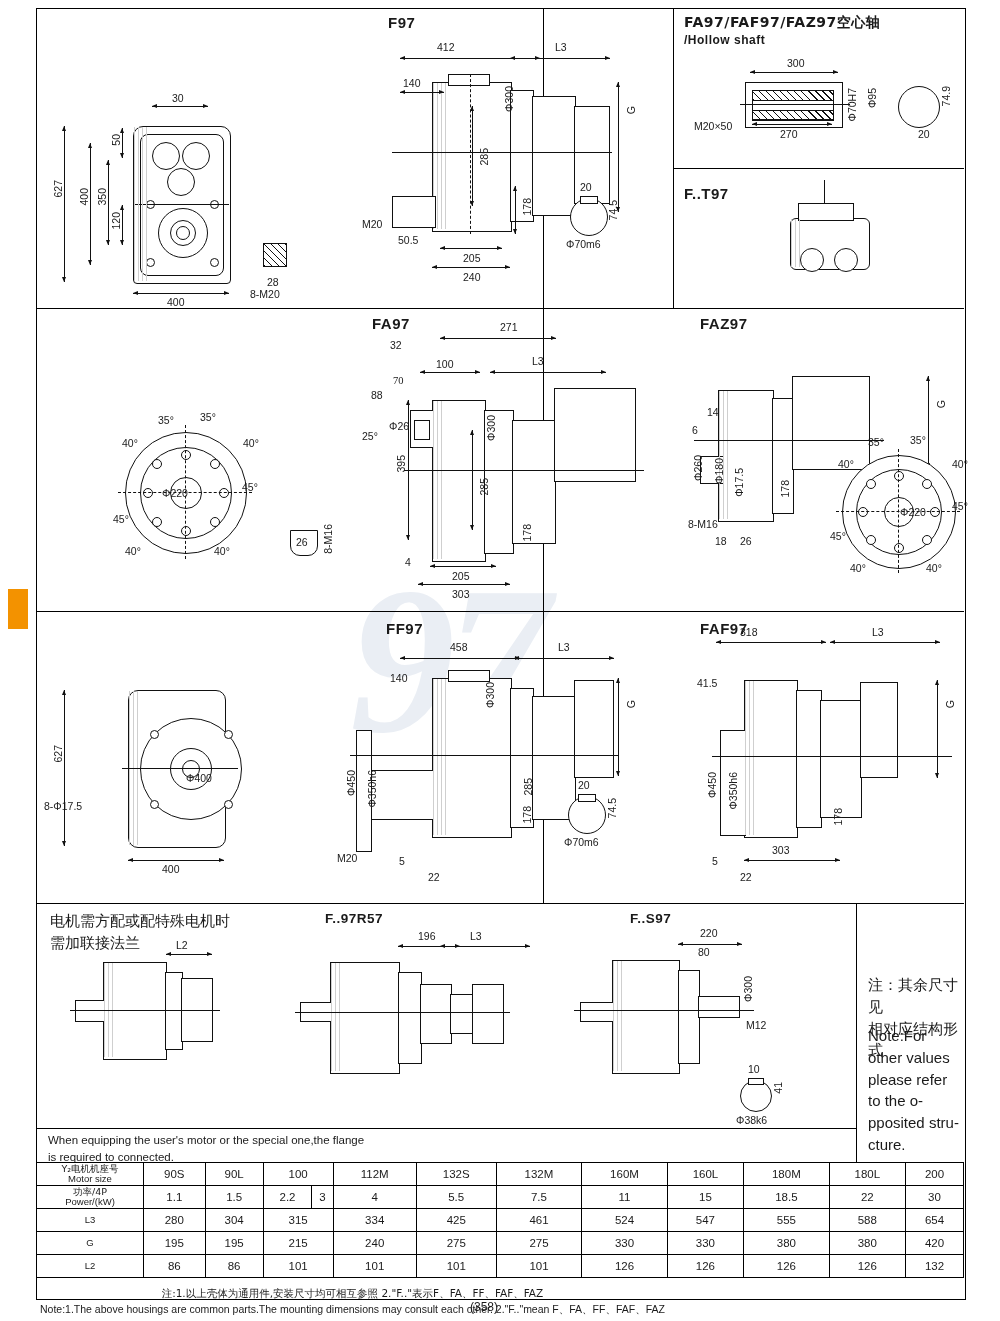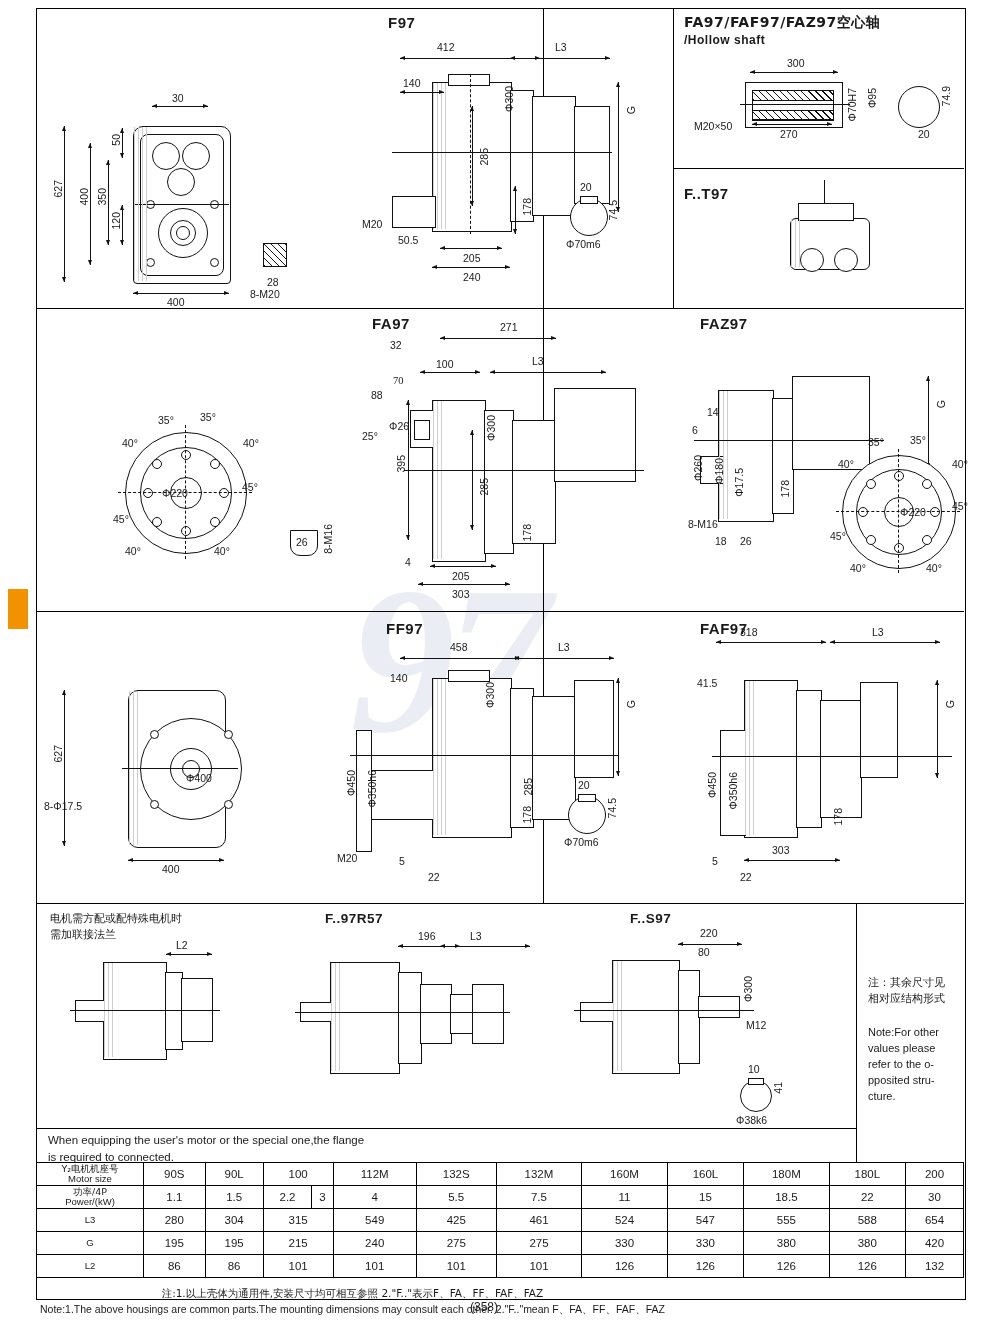--- a/index.html
+++ b/index.html
@@ -10,21 +10,21 @@
   }
   .page{position:absolute;left:0;top:0;width:1000px;height:1321px;}
   .frame{position:absolute;left:36px;top:8px;width:928px;height:1290px;border:1.4px solid #000;}
   .hline{position:absolute;background:#000;height:1px;}
   .vline{position:absolute;background:#000;width:1px;}
   .ttl{position:absolute;font-weight:bold;font-size:15px;letter-spacing:.5px;}
   .ttl.sm{font-size:13.5px;}
   .lbl{position:absolute;font-size:10.5px;}
   .lbl.v{writing-mode:vertical-rl;transform:rotate(180deg);}
   .cn{font-family:"DejaVu Sans", sans-serif;}
-  .note{position:absolute;font-size:11px;line-height:1.45;}
+  .note{position:absolute;font-size:15px;line-height:1.45;}
   .wm{position:absolute;left:350px;top:540px;font-size:210px;color:#eaeef4;
       font-family:"Liberation Serif", serif;font-style:italic;font-weight:bold;
       letter-spacing:-10px;user-select:none;}
   .orange{position:absolute;left:8px;top:589px;width:20px;height:40px;background:#f39200;}
   
   .ln{position:absolute;background:#111;}
   .hl{height:1px;}
   .vl{width:1px;}
   .box{position:absolute;border:1px solid #111;background:#fff;}
   .dash{position:absolute;border-top:1px dashed #111;height:0;}
@@ -453,21 +453,21 @@
       <td>15</td>
       <td>18.5</td>
       <td>22</td>
       <td>30</td>
     </tr>
     <tr>
       <td class="h">L3</td>
       <td>280</td>
       <td>304</td>
       <td colspan="2">315</td>
-      <td>549</td>
+      <td>334</td>
       <td>425</td>
       <td>461</td>
       <td>524</td>
       <td>547</td>
       <td>555</td>
       <td>588</td>
       <td>654</td>
     </tr>
     <tr>
       <td class="h">G</td>

